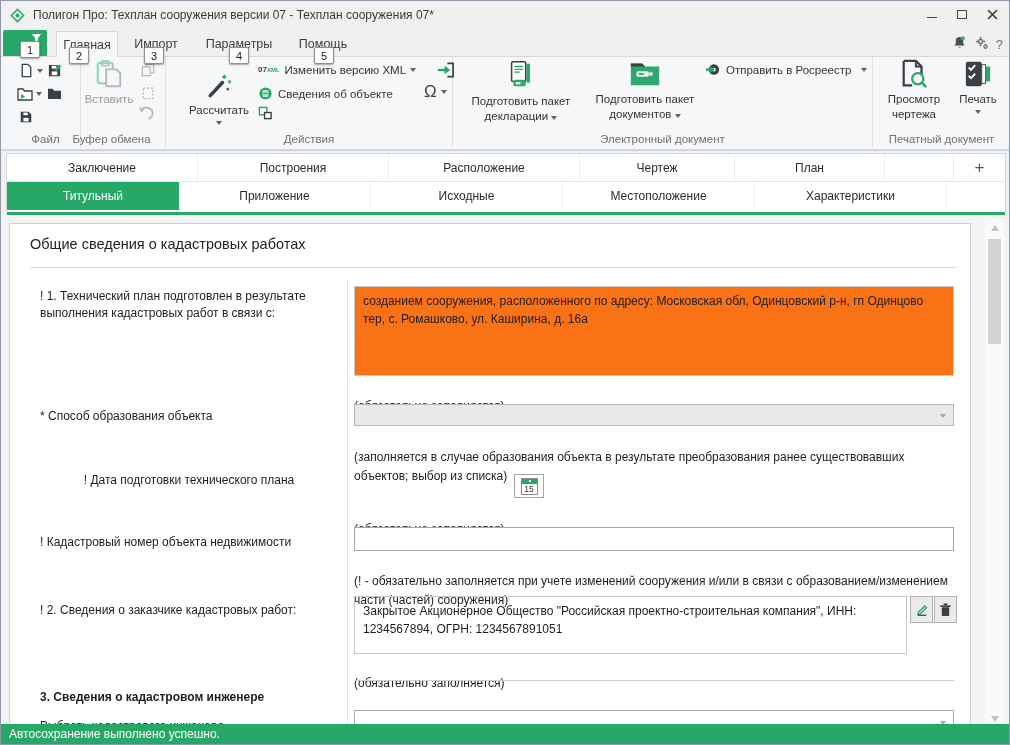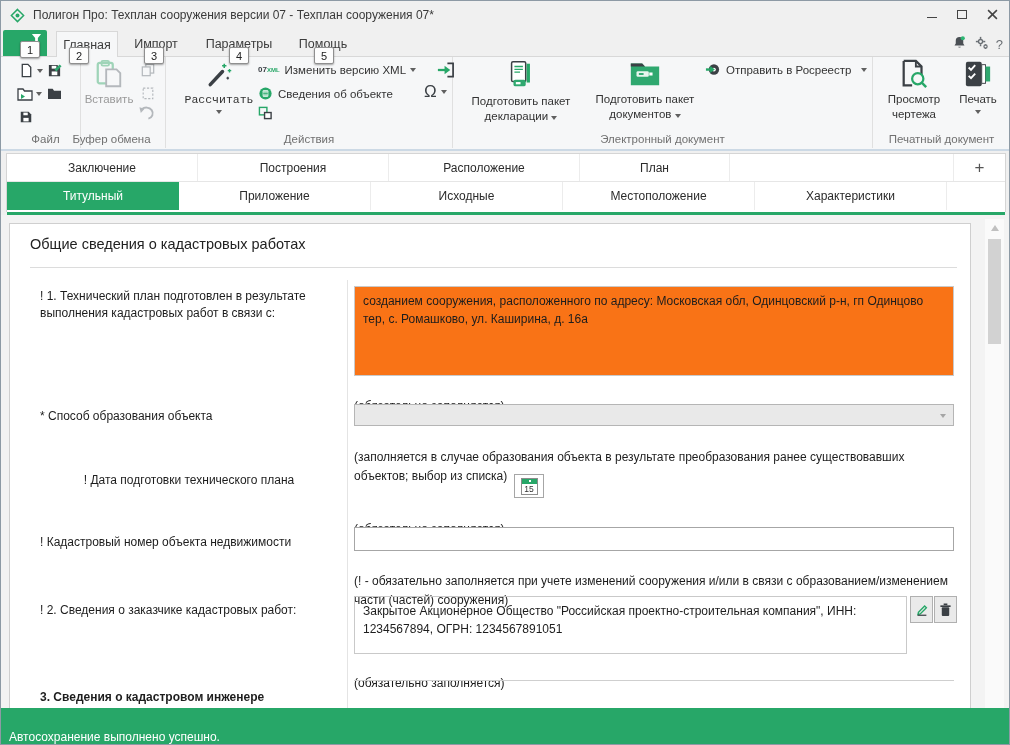--- a/index.html
+++ b/index.html
@@ -75,21 +75,21 @@
   .sec-title { position:absolute; left:30px; font-size:12px; font-weight:bold; color:#1d1d1d; }
 
   
   .vscroll { position:absolute; right:5px; top:4px; width:19px; height:508px; background:#fafafa; }
   .vs-arrow { position:absolute; left:0; width:19px; height:17px; display:flex; align-items:center; justify-content:center; }
   .tri-up { width:0; height:0; border-left:4px solid transparent; border-right:4px solid transparent; border-bottom:6px solid #c0c0c0; }
   .tri-down { width:0; height:0; border-left:4px solid transparent; border-right:4px solid transparent; border-top:6px solid #c0c0c0; }
   .vs-thumb { position:absolute; left:3px; top:20px; width:13px; height:105px; background:#d2d2d2; }
 
   
-  .statusbar { position:absolute; left:0; bottom:0; width:100%; height:36px; background:#27a768; color:#fff; display:flex; align-items:flex-end; padding-left:8px; font-size:12px; z-index:20; }
+  .statusbar { position:absolute; left:0; bottom:0; width:100%; height:20px; background:#27a768; color:#fff; display:flex; align-items:center; padding-left:8px; font-size:12px; z-index:20; }
 </style>
 </head>
 <body>
 
 <div class="window">
 
   <div class="titlebar">
     <span class="logo">
       <svg width="15" height="15" viewBox="0 0 16 16">
           <path d="M8 1.5 L14.5 8 L8 14.5 L1.5 8 Z" fill="none" stroke="#27a768" stroke-width="1.6"></path>
@@ -218,21 +218,21 @@
         <div class="smallbtn" style="left:80px;top:48px;">
           <svg width="17" height="16" viewBox="0 0 18 16">
               <path d="M4 4 C7 1.5 12 1.5 14.5 5 C17 8.5 15 13 11 14" fill="none" stroke="#b4b8bc" stroke-width="2"></path>
               <path d="M1.5 2 L7 3.6 L3 8z" fill="#b4b8bc"></path>
             </svg>
         </div>
         <div class="rgroup-label">Буфер обмена</div>
       </div>
 
       <div class="rgroup" style="left:165px;width:287px;">
-        <div class="bigbtn" style="left:20px;top:4px;width:66px;font-family:Liberation Mono, monospace;">
+        <div class="bigbtn" style="left:20px;top:15px;width:66px;">
           <svg width="28" height="28" viewBox="0 0 32 32">
               <path d="M6 27 L20 12" stroke="#3b4045" stroke-width="4" stroke-linecap="round"></path>
               <path d="M22 3v5M19.5 5.5h5" stroke="#27a768" stroke-width="1.8"></path>
               <path d="M28 9v4M26 11h4" stroke="#27a768" stroke-width="1.6"></path>
               <path d="M26 18v3M24.5 19.5h3" stroke="#3b4045" stroke-width="1.4"></path>
             </svg>
           <span class="cap">Рассчитать</span>
           <span class="dd" style="margin-top:3px;"></span>
         </div>
         <div class="smallbtn" style="left:92px;top:7px;">
@@ -345,20 +345,23 @@
     <div class="ptrow">
       <div class="ptab" style="width:191px;">
           <span>Заключение</span>
         </div>
       <div class="ptab" style="width:191px;">
           <span>Построения</span>
         </div>
       <div class="ptab" style="width:191px;">
           <span>Расположение</span>
         </div>
+      <div class="ptab" style="width:155px;">
+          <span>Чертеж</span>
+        </div>
       <div class="ptab" style="width:150px;">
           <span>План</span>
         </div>
       <div class="pt-spacer"></div>
       <div class="ptab plus-cell" style="border-left:1px solid #ececec;border-right:none;">
           <span>+</span>
         </div>
     </div>
     <div class="ptrow" style="border-bottom:none;">
       <div class="ptab active" style="width:172px;">

